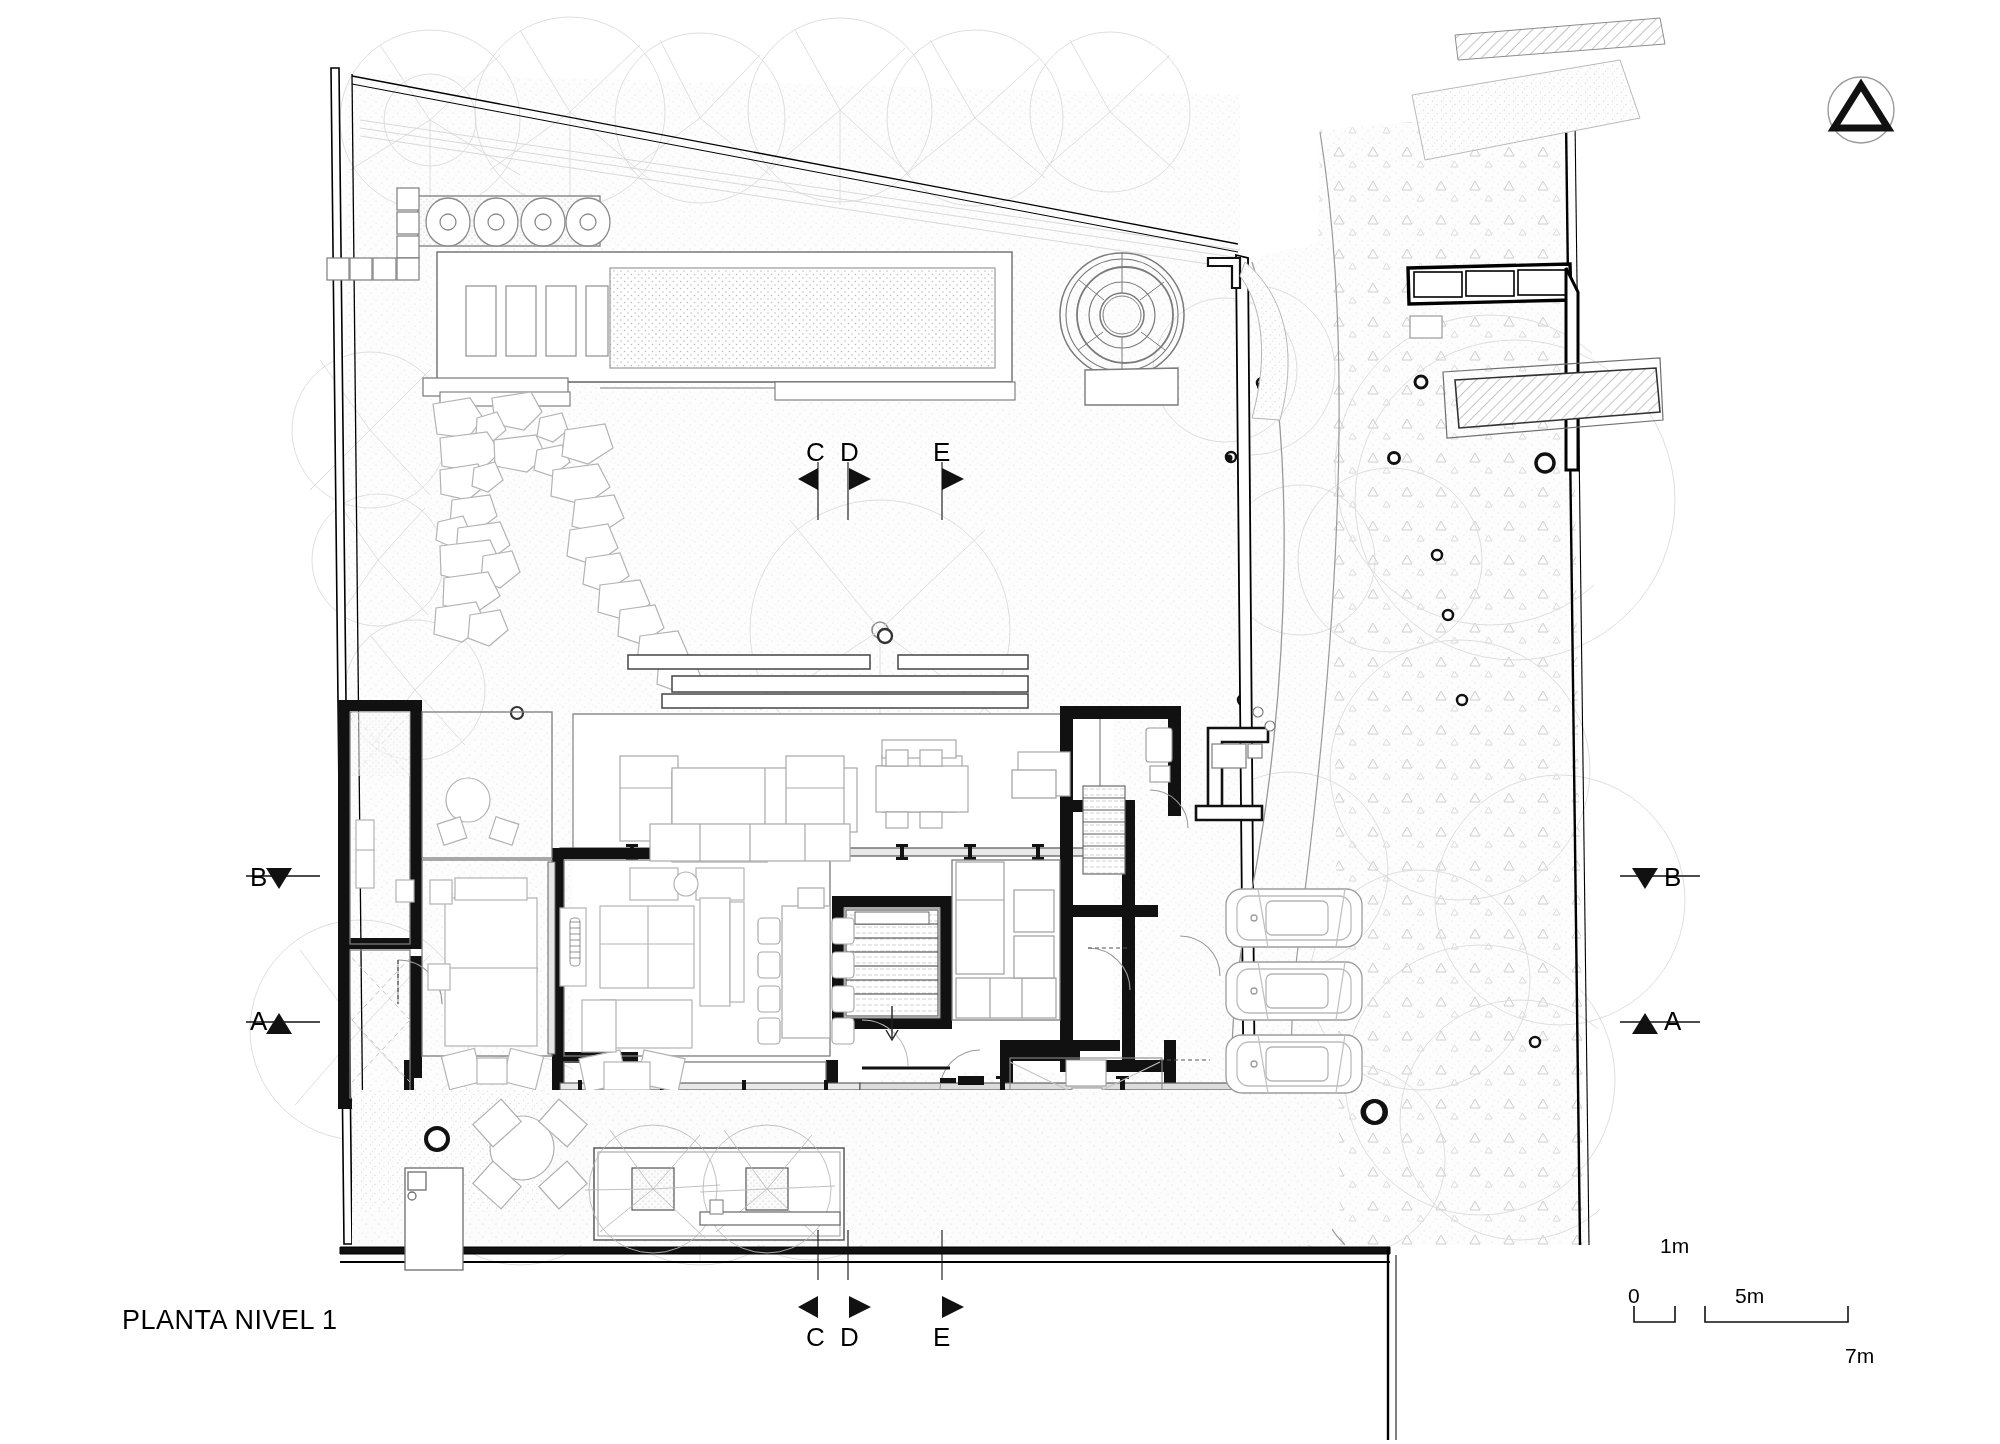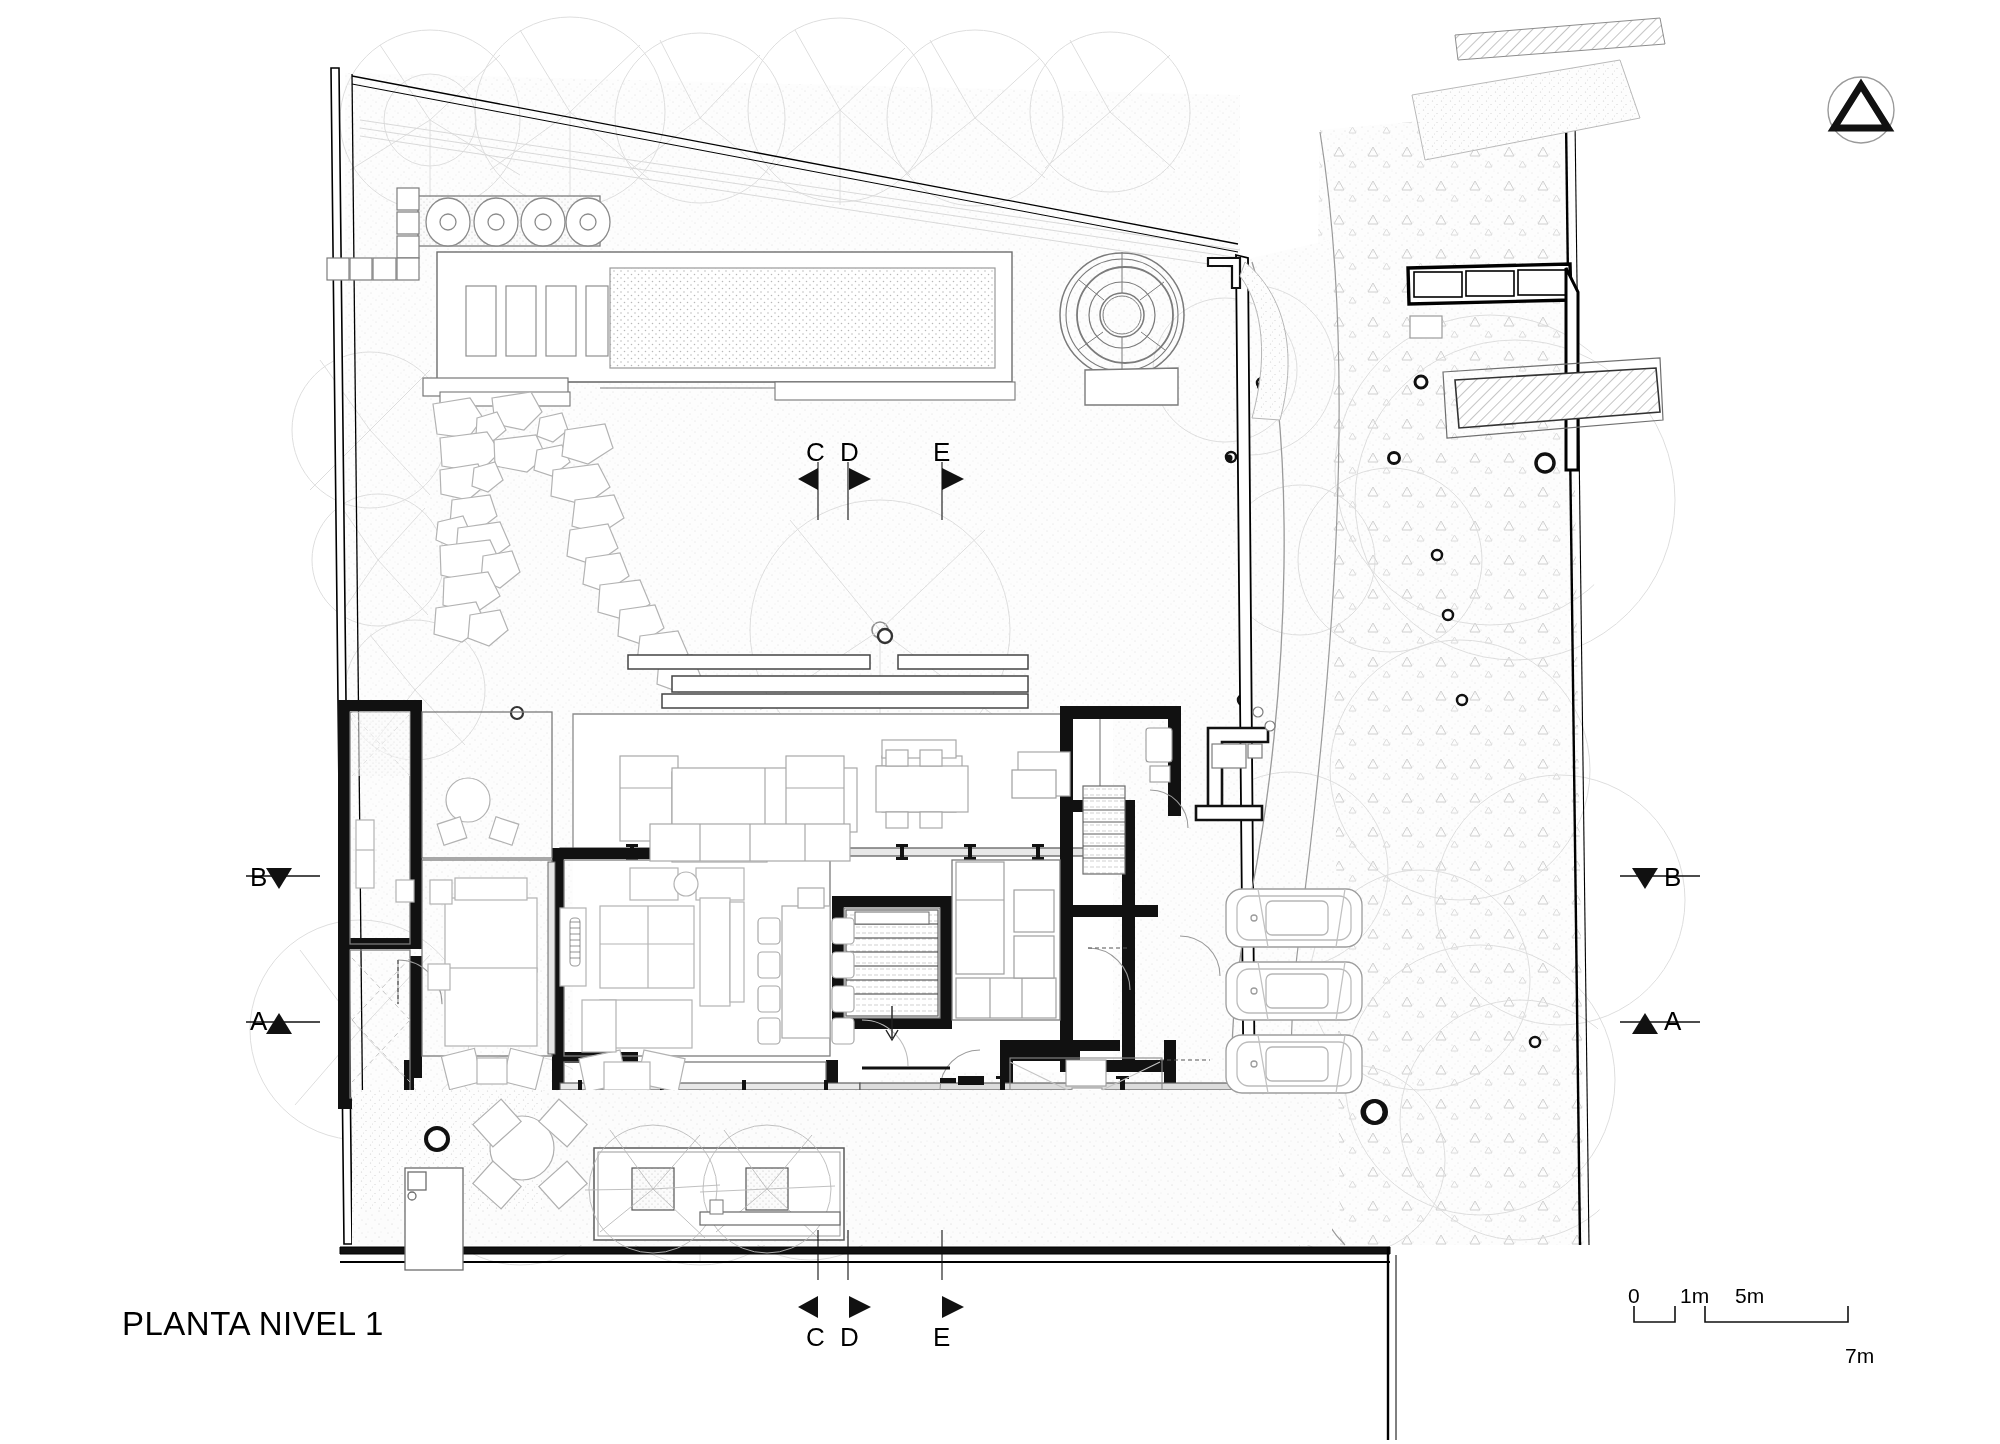--- a/index.html
+++ b/index.html
@@ -4,21 +4,21 @@
 <title>PLANTA NIVEL 1</title>
 <style>
   html,body{margin:0;padding:0;background:#ffffff;}
   body{width:2000px;height:1444px;position:relative;overflow:hidden;
        font-family:"Liberation Sans", sans-serif;color:#000;}
   #sheet{position:absolute;left:0;top:0;width:2000px;height:1444px;background:#fff;}
   svg.plan{position:absolute;left:0;top:0;width:2000px;height:1444px;}
 
   
   .txt{position:absolute;white-space:nowrap;}
-  .t-title{font-size:33px;letter-spacing:.5px;}
+  .t-title{font-size:27px;letter-spacing:.5px;}
   .t-mark{font-size:26px;}
   .t-scale{font-size:21px;}
 </style>
 </head>
 <body>
 
 <div id="sheet">
 
 <svg class="plan" viewBox="0 0 2000 1444">
   <defs>
@@ -756,17 +756,17 @@
 
 <div class="txt t-mark" style="left:806px;top:437px;">C</div>
 <div class="txt t-mark" style="left:840px;top:437px;">D</div>
 <div class="txt t-mark" style="left:933px;top:437px;">E</div>
 
 <div class="txt t-mark" style="left:806px;top:1322px;">C</div>
 <div class="txt t-mark" style="left:840px;top:1322px;">D</div>
 <div class="txt t-mark" style="left:933px;top:1322px;">E</div>
 
 <div class="txt t-scale" style="left:1628px;top:1284px;">0</div>
-<div class="txt t-scale" style="left:1660px;top:1284px;margin-left:20px;">1m</div>
+<div class="txt t-scale" style="left:1660px;top:1234px;">1m</div>
 <div class="txt t-scale" style="left:1735px;top:1284px;">5m</div>
 <div class="txt t-scale" style="left:1845px;top:1344px;">7m</div>
 
 </div>
 
 </body></html>

